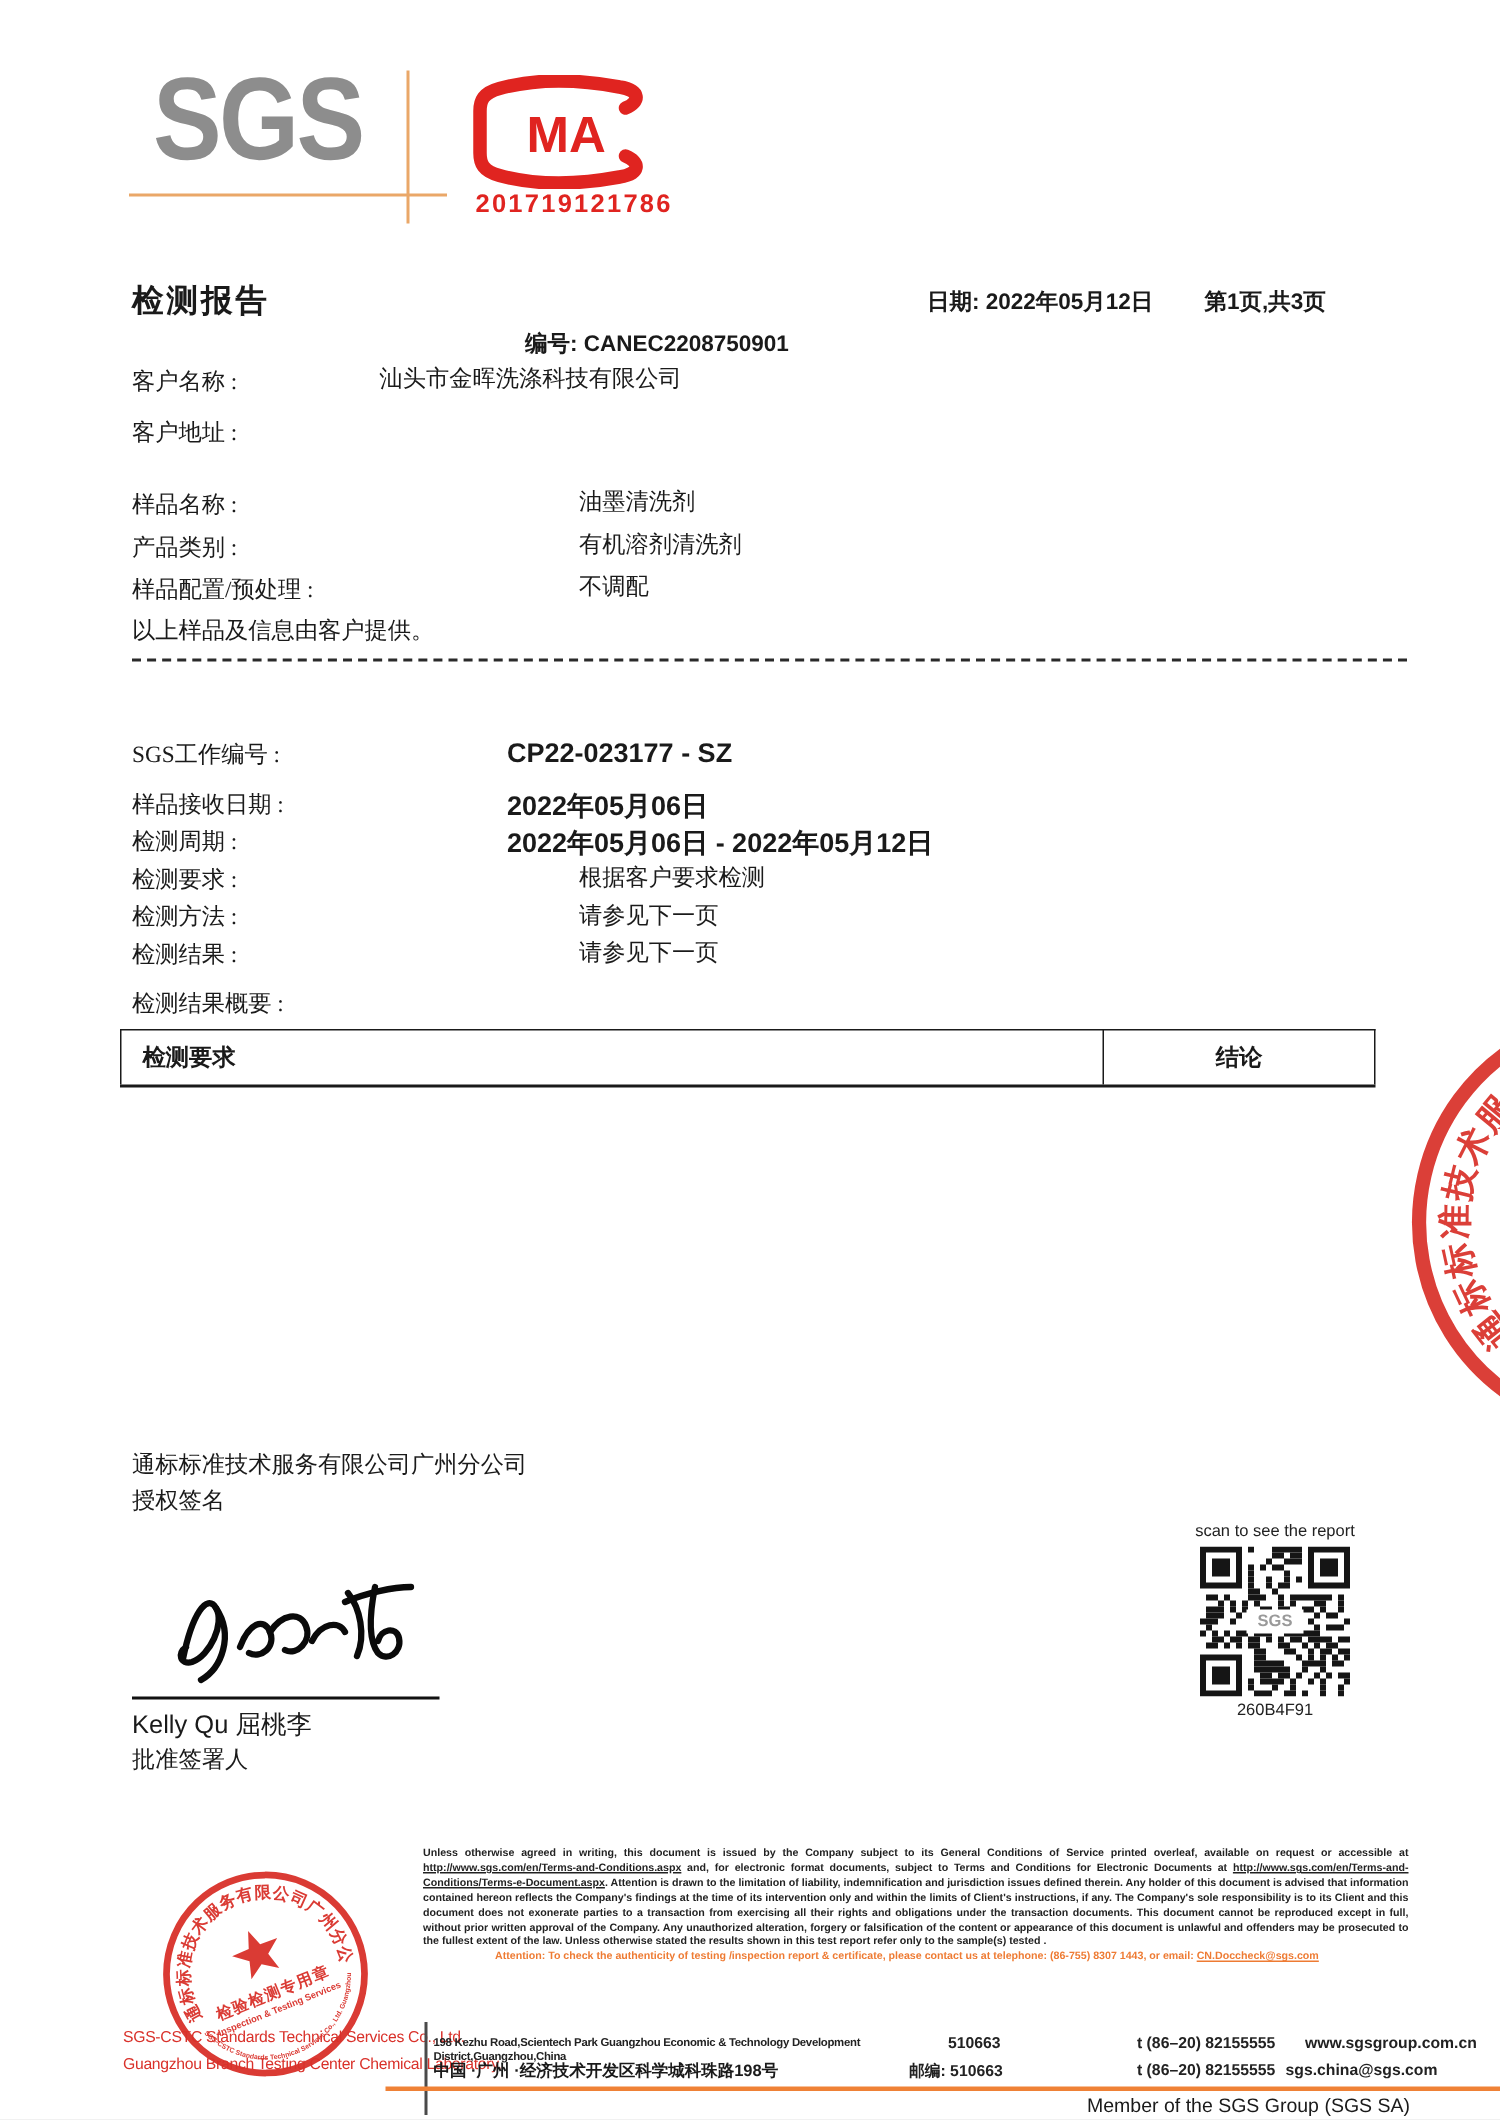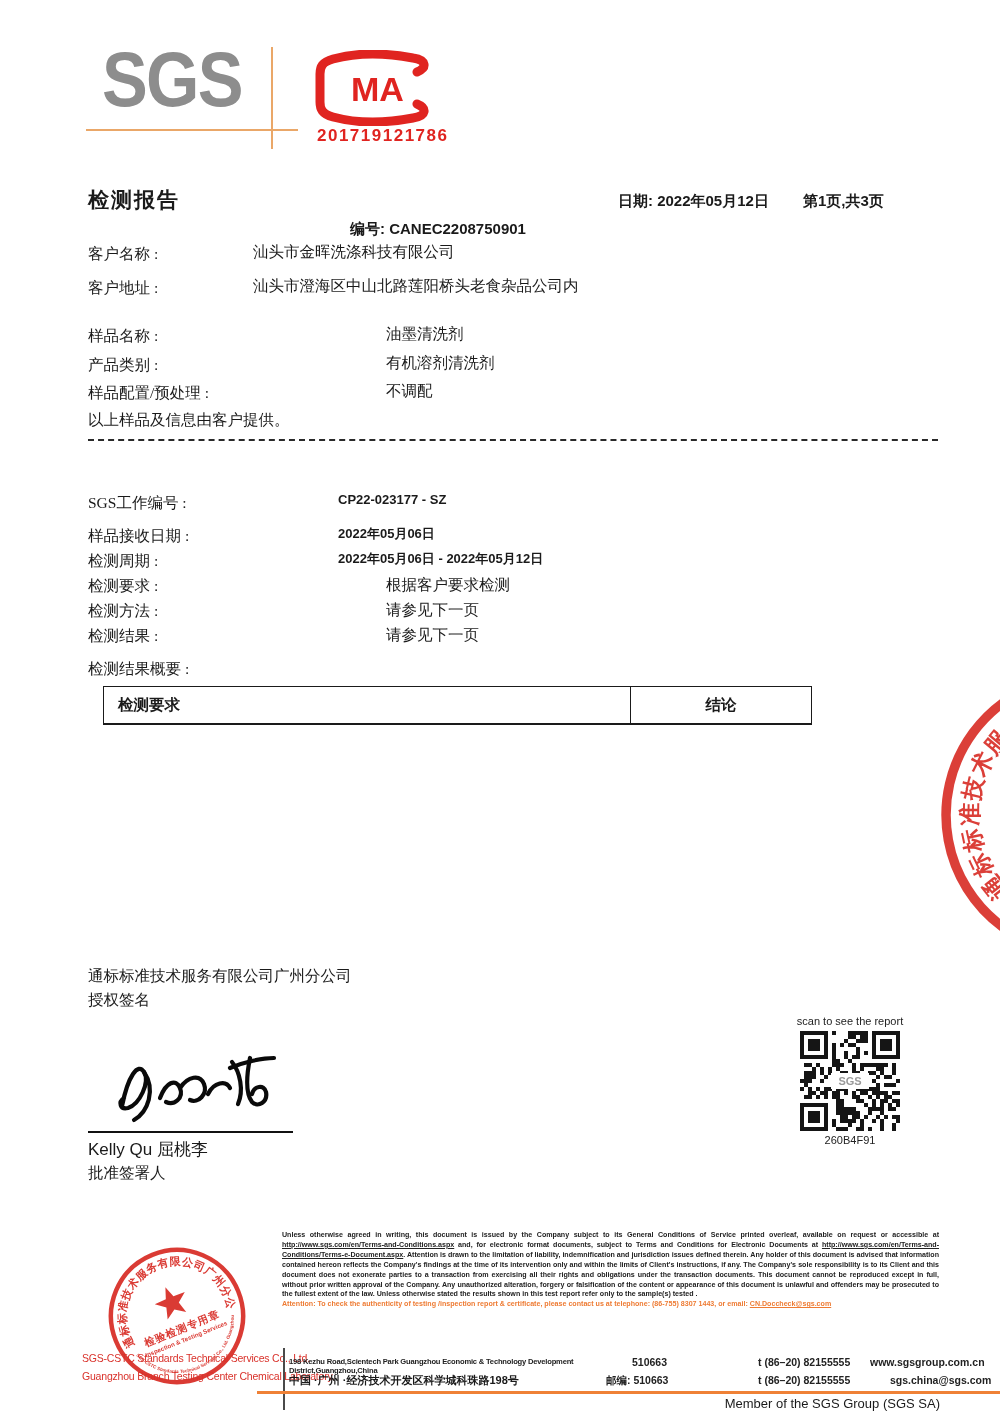--- a/index.html
+++ b/index.html
@@ -4,41 +4,41 @@
 <style>
   html,body{margin:0;padding:0;background:#e8e8e8;}
   .page{position:relative;width:1000px;height:1413px;background:#ffffff;overflow:hidden;
         font-family:"Liberation Serif","DejaVu Serif",serif;color:#1a1a1a;}
   .abs{position:absolute;}
   .cn{font-family:"Liberation Serif","DejaVu Serif",serif;font-size:15.5px;}
   .lat{font-family:"Liberation Sans","DejaVu Sans",sans-serif;font-weight:bold;}
   .title{font-family:"Liberation Sans","DejaVu Sans",sans-serif;font-weight:bold;font-size:21px;letter-spacing:2px;}
   .hmeta{font-family:"Liberation Sans","DejaVu Sans",sans-serif;font-weight:bold;font-size:15px;}
   .lbl{font-size:15.5px;}
-  .val{font-size:13px;font-weight:bold;font-family:"Liberation Sans","DejaVu Sans",sans-serif;}
+  .val{font-size:18px;font-weight:bold;font-family:"Liberation Sans","DejaVu Sans",sans-serif;}
   .valcn{font-size:15.5px;margin-left:48px;}
   .sgslogo{font-family:"Liberation Sans","DejaVu Sans",sans-serif;font-weight:bold;font-size:78px;
            color:#8d8d8d;transform:scaleX(0.88);transform-origin:left;letter-spacing:-2px;line-height:1;}
   .orange-h{background:#eaa768;height:2px;}
   .orange-v{background:#eaa768;width:2px;}
   .cma-num{font-family:"Liberation Sans","DejaVu Sans",sans-serif;font-weight:bold;font-size:17px;
            color:#e02420;letter-spacing:1.5px;}
   .dashline{height:0;border-top:2px dashed #2a2a2a;}
-  .tbl{position:absolute;left:103px;top:686px;width:709px;border-collapse:collapse;
+  .tbl{position:absolute;left:80px;top:686px;width:837px;border-collapse:collapse;
        font-size:15.5px;}
   .tbl td{border:1.5px solid #1a1a1a;}
   .tbl .hrow td{border-bottom:2.5px solid #1a1a1a;font-weight:bold;height:34px;}
   .tbl .drow td{height:33px;}
   .c1{padding-left:14px;}
   .c2{width:178px;text-align:center;}
   .legal{position:absolute;left:282px;top:1231px;width:657px;
          font-family:"Liberation Sans","DejaVu Sans",sans-serif;font-weight:bold;
          font-size:7.1px;line-height:9.9px;text-align:justify;color:#222;}
   .legal a,.legal .lnk{color:#222;text-decoration:underline;}
-  .atten{color:#ee7b33;}
+  .atten{color:#ee7b33;margin-left:48px;}
   .atten .lnk{color:#ee7b33;text-decoration:underline;}
   .foot-small{font-family:"Liberation Sans","DejaVu Sans",sans-serif;font-size:7.6px;
               letter-spacing:-0.2px;color:#222;font-weight:bold;}
   .foot-num{font-family:"Liberation Sans","DejaVu Sans",sans-serif;font-size:10.5px;font-weight:bold;color:#222;padding-left:40px;}
   .foot-cn{font-family:"Liberation Sans","DejaVu Sans",sans-serif;font-size:11px;font-weight:bold;color:#1a1a1a;}
   .member{font-family:"Liberation Sans","DejaVu Sans",sans-serif;font-size:13px;color:#1a1a1a;}
   .redtxt{font-family:"Liberation Sans","DejaVu Sans",sans-serif;font-size:10.5px;color:#d9312a;letter-spacing:-0.2px;}
   .qrcap{font-family:"Liberation Sans","DejaVu Sans",sans-serif;font-size:11px;color:#222;text-align:center;}
   .sigline{background:#111;height:2px;}
 </style>
@@ -60,21 +60,20 @@
   <div class="abs cma-num" style="left:317px;top:126px;">201719121786</div>
 
   <div class="abs title" style="left:88px;top:186px;">检测报告</div>
   <div class="abs hmeta" style="left:350px;top:192px;margin-top:28px;">编号: CANEC2208750901</div>
   <div class="abs hmeta" style="left:618px;top:192px;">日期: 2022年05月12日</div>
   <div class="abs hmeta" style="left:803px;top:192px;">第1页,共3页</div>
 
   <div class="abs cn lbl" style="left:88px;top:244px;">客户名称 :</div>
   <div class="abs cn valcn" style="left:205px;top:242px;">汕头市金晖洗涤科技有限公司</div>
   <div class="abs cn lbl" style="left:88px;top:278px;">客户地址 :</div>
-  <div class="abs cn valcn" style="left:205px;top:276px;">汕头市澄海区中山北路莲阳桥头老食杂品公司内</div>
 
   <div class="abs cn lbl" style="left:88px;top:326px;">样品名称 :</div>
   <div class="abs cn valcn" style="left:338px;top:324px;">油墨清洗剂</div>
   <div class="abs cn lbl" style="left:88px;top:355px;">产品类别 :</div>
   <div class="abs cn valcn" style="left:338px;top:353px;">有机溶剂清洗剂</div>
   <div class="abs cn lbl" style="left:88px;top:383px;">样品配置/预处理 :</div>
   <div class="abs cn valcn" style="left:338px;top:381px;">不调配</div>
   <div class="abs cn" style="left:88px;top:410px;">以上样品及信息由客户提供。</div>
 
   <div class="abs dashline" style="left:88px;top:439px;width:850px;"></div>
@@ -398,17 +397,17 @@
   </div>
 
   <div class="abs" style="left:283px;top:1348px;width:1.6px;height:62px;background:#4a4a4a;"></div>
   <div class="abs foot-small" style="left:289px;top:1357px;width:300px;">198 Kezhu Road,Scientech Park Guangzhou Economic &amp; Technology Development District,Guangzhou,China</div>
   <div class="abs foot-num" style="left:592px;top:1356px;">510663</div>
   <div class="abs foot-num" style="left:718px;top:1356px;">t (86–20) 82155555</div>
   <div class="abs foot-num" style="left:830px;top:1356px;">www.sgsgroup.com.cn</div>
   <div class="abs foot-cn" style="left:289px;top:1373px;">中国 ·广州 ·经济技术开发区科学城科珠路198号</div>
   <div class="abs foot-num" style="left:566px;top:1374px;">邮编: 510663</div>
   <div class="abs foot-num" style="left:718px;top:1374px;">t (86–20) 82155555</div>
-  <div class="abs foot-num" style="left:850px;top:1374px;">sgs.china@sgs.com</div>
+  <div class="abs foot-num" style="left:817px;top:1374px;">sgs.china@sgs.com</div>
   <div class="abs" style="left:257px;top:1391px;width:743px;height:2.5px;background:#ef8136;"></div>
   <div class="abs member" style="left:640px;top:1396px;width:300px;text-align:right;">Member of the SGS Group (SGS SA)</div>
 
 </div>
 
 </body></html>

